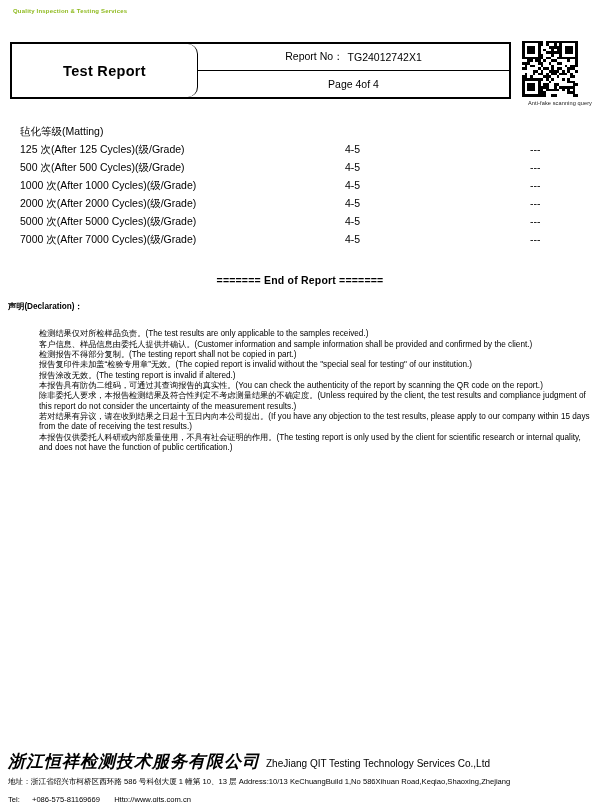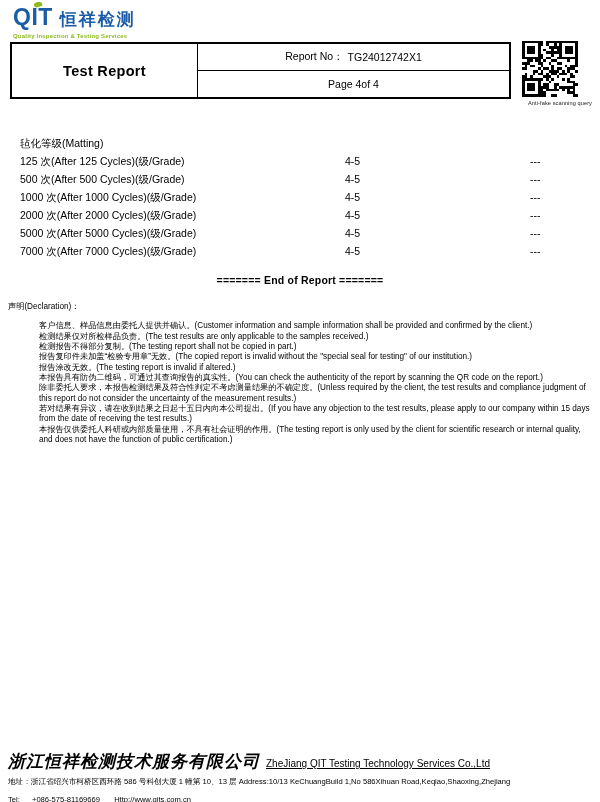--- a/index.html
+++ b/index.html
@@ -21,78 +21,73 @@
   .logo-cn { font-size:17px; font-weight:bold; color:var(--brand-blue); margin-left:7px; letter-spacing:2px; }
   .logo-tagline { font-size:6px; font-weight:bold; color:var(--brand-green); margin-top:2px; letter-spacing:0.2px; }
 
   
   .header-table {
     position:absolute; left:10px; top:42px; width:501px; height:57px;
     border:2px solid #000; box-sizing:border-box; display:flex; background:#fff;
   }
   .ht-title {
     width:185px; border-right:1px solid #000; display:flex; align-items:center;
-    justify-content:center; font-weight:bold; font-size:14.5px; letter-spacing:0.3px;
+    justify-content:center; font-weight:bold; font-size:14.5px; letter-spacing:0.3px;border-radius:10px;
   }
   .ht-right { flex:1; display:flex; flex-direction:column; }
   .ht-row { flex:1; display:flex; align-items:center; justify-content:center; font-size:10.5px; }
   .ht-row1 { border-bottom:1px solid #000;text-align:center; }
   .ht-row1 .lbl { margin-right:4px; }
 
   
   .qr { position:absolute; left:522px; top:40px; width:56px; height:57px; }
   .qr svg { display:block; }
   .qr-caption {
     position:absolute; left:486px; top:100px; width:106px; text-align:right;
     font-size:5.6px; color:#1a1a1a; letter-spacing:0.1px;
   }
 
   
-  .results { position:absolute; left:20px; top:134px; width:566px; font-size:10.5px; }
+  .results { position:absolute; left:20px; top:122px; width:566px; font-size:10.5px; }
   .sec-title { height:18px; line-height:18px; }
   .trow { display:flex; height:18px; line-height:18px; }
   .trow .c1 { width:325px; }
   .trow .c2 { width:185px; }
   .trow .c3 { flex:1; }
 
   
   .end-line {
     position:absolute; left:0; top:274px; width:100%; text-align:center;
     font-weight:bold; font-size:10.5px; letter-spacing:0.2px;
   }
 
   
   .decl { position:absolute; left:8px; top:302px; width:588px; font-size:8.2px; line-height:10.35px; }
-  .decl-title { margin-bottom:9px; }
+  .decl-title { margin-bottom:17px;font-weight:bold; }
   .decl-item { padding-left:31px; }
 
   
   .footer { position:absolute; left:8px; top:750px; width:588px; }
   .f-company { display:flex; align-items:baseline; }
   .f-cn {
     font-family:"Liberation Serif","DejaVu Serif",serif; font-style:italic; font-weight:bold;
     font-size:17px; letter-spacing:1px; white-space:nowrap;
   }
-  .f-en { font-size:10px; margin-left:6px; white-space:nowrap;text-decoration:underline; }
+  .f-en { font-size:10px; margin-left:6px; white-space:nowrap; }
   .f-address { margin-top:4px; font-size:7.6px; white-space:nowrap; }
   .f-tel { margin-top:8px; font-size:7.6px; }
   .f-tel .tel-label { margin-right:10px; }
   .f-tel .web { margin-left:12px; }
 </style>
 </head>
 <body>
 
 <div class="page">
 
   <header class="logo">
-    <div class="logo-row">
-      <span class="logo-qit">QIT</span>
-      <span class="logo-leaf"></span>
-      <span class="logo-cn">恒祥检测</span>
-    </div>
     <div class="logo-tagline">Quality Inspection &amp; Testing Services</div>
   </header>
 
   <div class="header-table">
     <div class="ht-title">Test Report</div>
     <div class="ht-right">
       <div class="ht-row ht-row1">
         <span class="lbl">Report No：</span>
         <span>TG24012742X1</span>
       </div>
@@ -379,22 +374,22 @@
           <span class="c3">---</span>
         </div>
       </div>
   </section>
 
   <div class="end-line">======= End of Report =======</div>
 
   <section class="decl">
     <div class="decl-title">声明(Declaration)：</div>
     <div id="decl-items">
+        <div class="decl-item">检测结果仅对所检样品负责。(The test results are only applicable to the samples received.)</div>
         <div class="decl-item">客户信息、样品信息由委托人提供并确认。(Customer information and sample information shall be provided and confirmed by the client.)</div>
-        <div class="decl-item">检测结果仅对所检样品负责。(The test results are only applicable to the samples received.)</div>
         <div class="decl-item">检测报告不得部分复制。(The testing report shall not be copied in part.)</div>
         <div class="decl-item">报告复印件未加盖“检验专用章”无效。(The copied report is invalid without the "special seal for testing" of our institution.)</div>
         <div class="decl-item">报告涂改无效。(The testing report is invalid if altered.)</div>
         <div class="decl-item">本报告具有防伪二维码，可通过其查询报告的真实性。(You can check the authenticity of the report by scanning the QR code on the report.)</div>
         <div class="decl-item">除非委托人要求，本报告检测结果及符合性判定不考虑测量结果的不确定度。(Unless required by the client, the test results and compliance judgment of this report do not consider the uncertainty of the measurement results.)</div>
         <div class="decl-item">若对结果有异议，请在收到结果之日起十五日内向本公司提出。(If you have any objection to the test results, please apply to our company within 15 days from the date of receiving the test results.)</div>
         <div class="decl-item">本报告仅供委托人科研或内部质量使用，不具有社会证明的作用。(The testing report is only used by the client for scientific research or internal quality, and does not have the function of public certification.)</div>
       </div>
   </section>
 

